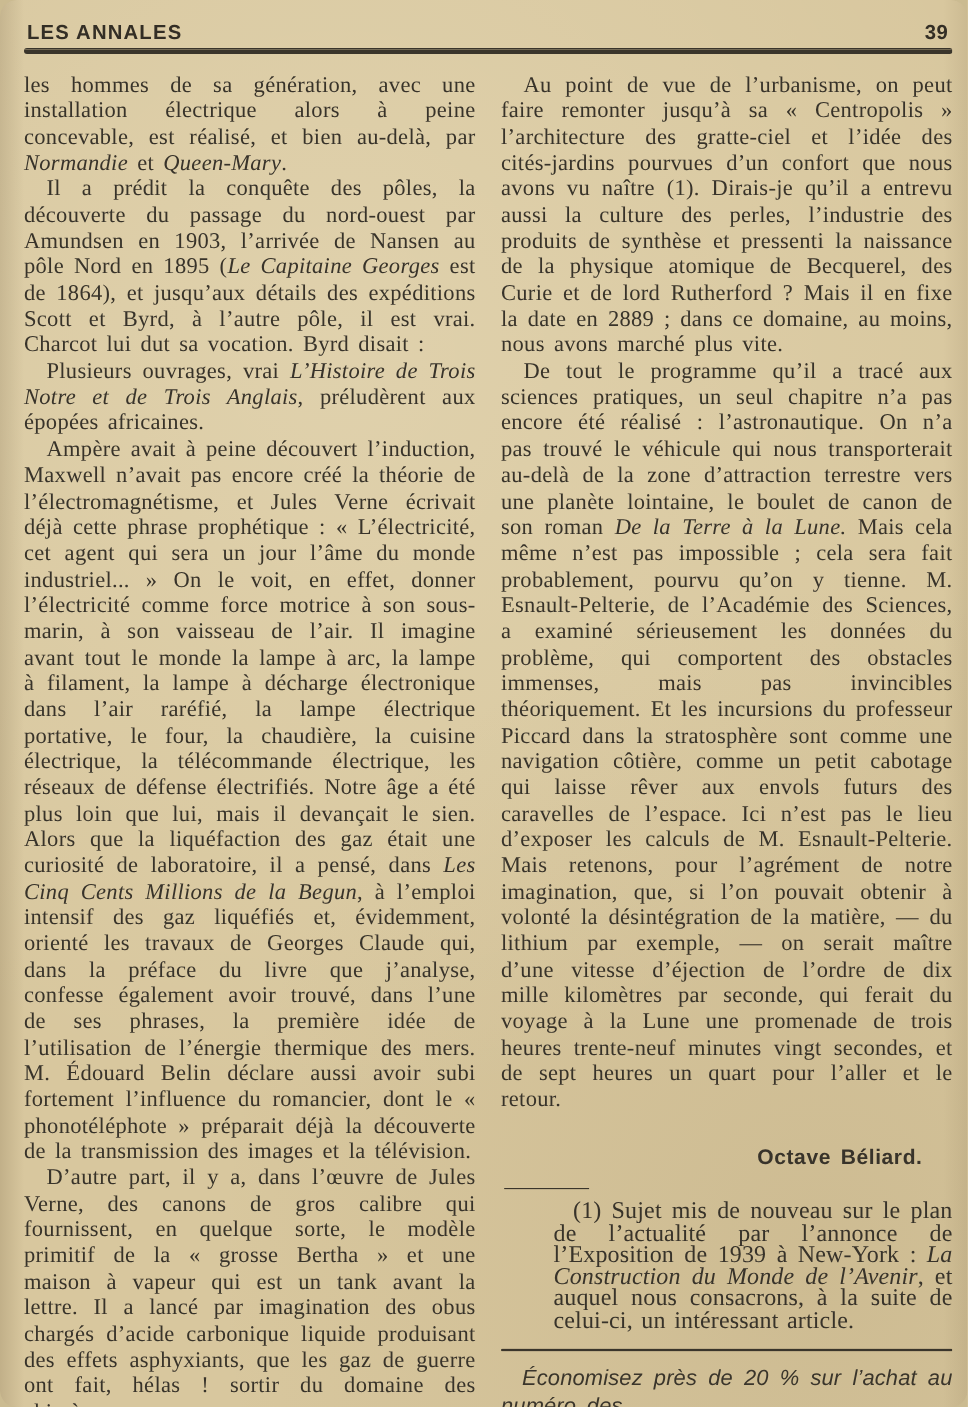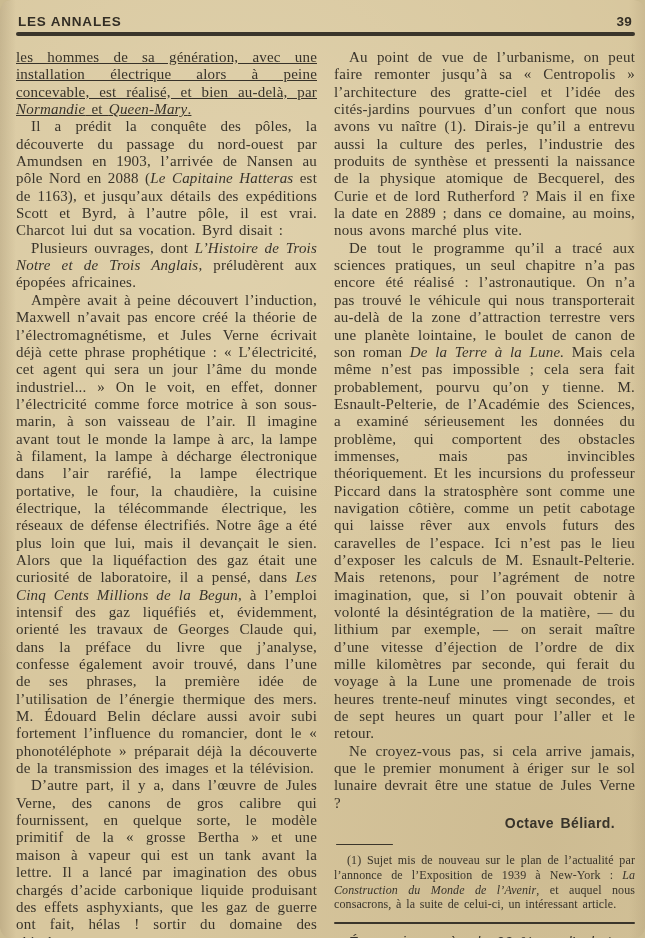--- a/index.html
+++ b/index.html
@@ -38,43 +38,44 @@
   .columns { display: flex; gap: 17px; }
   .col {
     width: 301px;
     font-size: 15px;
     line-height: 17.35px;
     text-align: justify;
     letter-spacing: 0.2px;
     word-spacing: 2.2px;
   }
   .col p.para { text-indent: 15px; }
-  .col p.para.noindent { text-indent: 0; text-decoration: underline; }
+  .col p.para.noindent { text-indent: 0; }
   .it { font-style: italic; }
   .bd { font-weight: normal; }
   .signature {
     font-weight: bold;
     font-size: 14px;
     text-align: right;
     padding-right: 20px;
-    margin-top: 3px;
+    margin-top: 20px;
     letter-spacing: 0.4px;
     font-family: "Liberation Sans", sans-serif;
   }
   .footnote-rule {
     width: 57px;
     border-top: 1.2px solid #3a352b;
     margin: 12px 0 8px 2px;
   }
   .footnote {
-    font-size: 12px;
+    font-size: 16px;
     line-height: 14.6px;
     letter-spacing: 0.1px;
     word-spacing: 1.6px;
     text-align: justify;
+    margin-left: 35px;
   }
   .footnote p.para { text-indent: 13px; }
   .section-divider {
     border-top: 2.6px solid #3a352b;
     margin: 10px 0 9px 0;
   }
   .subscription-ad {
     font-family: "Liberation Sans", "DejaVu Sans", sans-serif;
     font-style: italic;
     font-size: 14.6px;
@@ -95,31 +96,30 @@
     <span>LES ANNALES</span>
     <span class="pageno">39</span>
   </div>
 
   <div class="header-rule"></div>
 
   <div class="columns">
 
     <section class="col">
         <p class="para noindent"><span>les hommes de sa génération, avec une installation électrique alors à peine concevable, est réalisé, et bien au-delà, par </span><span class="it">Normandie</span><span> et </span><span class="it">Queen-Mary</span><span>.</span></p>
-        <p class="para"><span>Il a prédit la conquête des pôles, la découverte du passage du nord-ouest par Amundsen en 1903, l’arrivée de Nansen au pôle Nord en 2088 (</span><span class="it">Le Capitaine Hatteras</span><span> est de 1163), et jusqu’aux détails des expéditions Scott et Byrd, à l’autre pôle, il est vrai. Charcot lui dut sa vocation. Byrd disait :</span></p>
-        <p class="para"><span>Plusieurs ouvrages, dont </span><span class="it">L’Histoire de Trois Notre et de Trois Anglais</span><span>, préludèrent aux épopées africaines.</span></p>
+        <p class="para"><span>Il a prédit la conquête des pôles, la découverte du passage du nord-ouest par Amundsen en 1903, l’arrivée de Nansen au pôle Nord en 1895 (</span><span class="it">Le Capitaine Georges</span><span> est de 1864), et jusqu’aux détails des expéditions Scott et Byrd, à l’autre pôle, il est vrai. Charcot lui dut sa vocation. Byrd disait :</span></p>
+        <p class="para"><span>Plusieurs ouvrages, vrai </span><span class="it">L’Histoire de Trois Notre et de Trois Anglais</span><span>, préludèrent aux épopées africaines.</span></p>
         <p class="para"><span>Ampère avait à peine découvert l’induction, Maxwell n’avait pas encore créé la théorie de l’électromagnétisme, et Jules Verne écrivait déjà cette phrase prophétique : « L’électricité, cet agent qui sera un jour l’âme du monde industriel... » On le voit, en effet, donner l’électricité comme force motrice à son sous-marin, à son vaisseau de l’air. Il imagine avant tout le monde la lampe à arc, la lampe à filament, la lampe à décharge électronique dans l’air raréfié, la lampe électrique portative, le four, la chaudière, la cuisine électrique, la télécommande électrique, les réseaux de défense électrifiés. Notre âge a été plus loin que lui, mais il devançait le sien. Alors que la liquéfaction des gaz était une curiosité de laboratoire, il a pensé, dans </span><span class="it">Les Cinq Cents Millions de la Begun</span><span>, à l’emploi intensif des gaz liquéfiés et, évidemment, orienté les travaux de Georges Claude qui, dans la préface du livre que j’analyse, confesse également avoir trouvé, dans l’une de ses phrases, la première idée de l’utilisation de l’énergie thermique des mers. M. Édouard Belin déclare aussi avoir subi fortement l’influence du romancier, dont le « phonotéléphote » préparait </span><span class="bd">déjà</span><span> la découverte de la transmission des images et la télévision.</span></p>
         <p class="para"><span>D’autre part, il y a, dans l’œuvre de Jules Verne, des canons de gros calibre qui fournissent, en quelque sorte, le modèle primitif de la « grosse Bertha » et une maison à vapeur qui est un tank avant la lettre. Il a lancé par imagination des obus chargés d’acide carbonique liquide produisant des effets asphyxiants, que les gaz de guerre ont fait, hélas ! sortir du domaine des chimères.</span></p>
       </section>
 
     <section class="col">
       <div>
           <p class="para"><span>Au point de vue de l’urbanisme, on peut faire remonter jusqu’à sa « Centropolis » l’architecture des gratte-ciel et l’idée des cités-jardins pourvues d’un confort que nous avons vu naître (1). Dirais-je qu’il a entrevu aussi la culture des perles, l’industrie des produits de synthèse et pressenti la naissance de la physique atomique de Becquerel, des Curie et de lord Rutherford ? Mais il en fixe la date en 2889 ; dans ce domaine, au moins, nous avons marché plus vite.</span></p>
           <p class="para"><span>De tout le programme qu’il a tracé aux sciences pratiques, un seul chapitre n’a pas encore été réalisé : l’astronautique. On n’a pas trouvé le véhicule qui nous transporterait au-delà de la zone d’attraction terrestre vers une planète lointaine, le boulet de canon de son roman </span><span class="it">De la Terre à la Lune.</span><span> Mais cela même n’est pas impossible ; cela sera fait probablement, pourvu qu’on y tienne. M. Esnault-Pelterie, de l’Académie des Sciences, a examiné sérieusement les données du problème, qui comportent des obstacles immenses, mais pas invincibles théoriquement. Et les incursions du professeur Piccard dans la stratosphère sont comme une navigation côtière, comme un petit cabotage qui laisse rêver aux envols futurs des caravelles de l’espace. Ici n’est pas le lieu d’exposer les calculs de M. Esnault-Pelterie. Mais retenons, pour l’agrément de notre imagination, que, si l’on pouvait obtenir à volonté la désintégration de la matière, — du lithium par exemple, — on serait maître d’une vitesse d’éjection de l’ordre de dix mille kilomètres par seconde, qui ferait du voyage à la Lune une promenade de trois heures trente-neuf minutes vingt secondes, et de sept heures un quart pour l’aller et le retour.</span></p>
-          <p class="para"><span>Ne croyez-vous pas, si cela arrive jamais, que le premier monument à ériger sur le sol lunaire devrait être une statue de Jules Verne ?</span></p>
         </div>
 
       <div class="signature">Octave Béliard.</div>
 
       <div class="footnote-rule"></div>
 
       <div class="footnote">
           <p class="para"><span>(1) Sujet mis de nouveau sur le plan de l’actualité par l’annonce de l’Exposition de 1939 à New-York : </span><span class="it">La Construction du Monde de l’Avenir</span><span>, et auquel nous consacrons, à la suite de celui-ci, un intéressant article.</span></p>
         </div>
 

